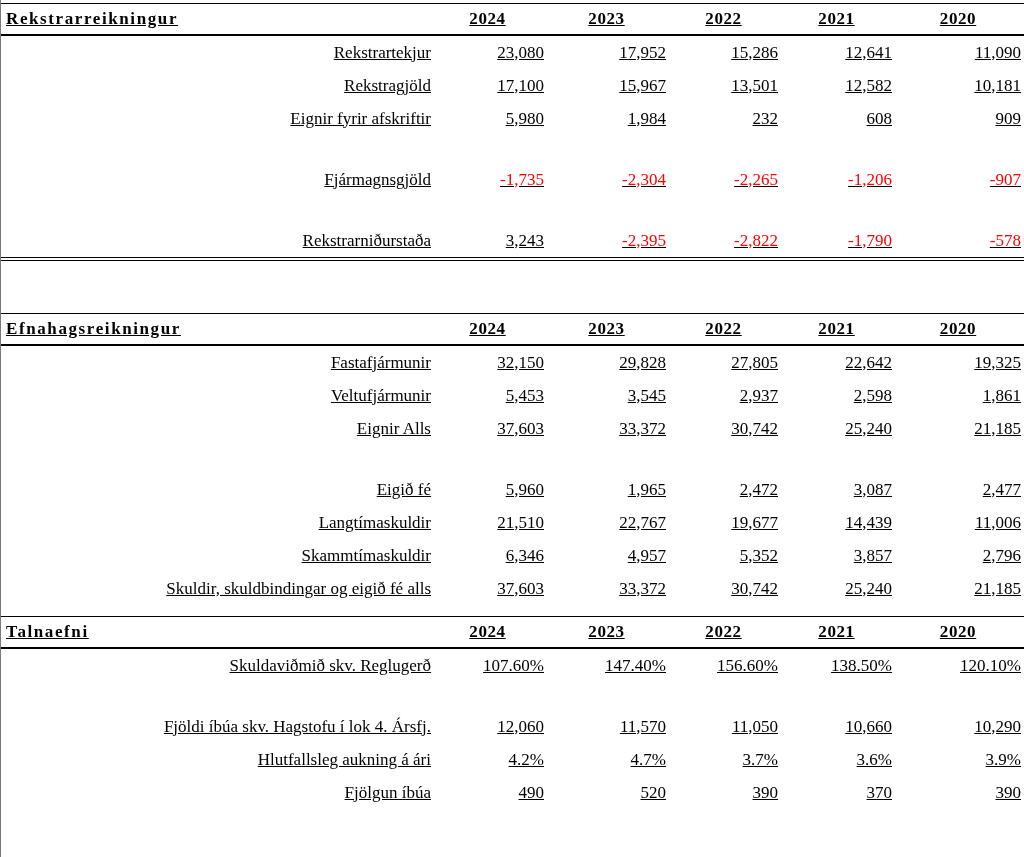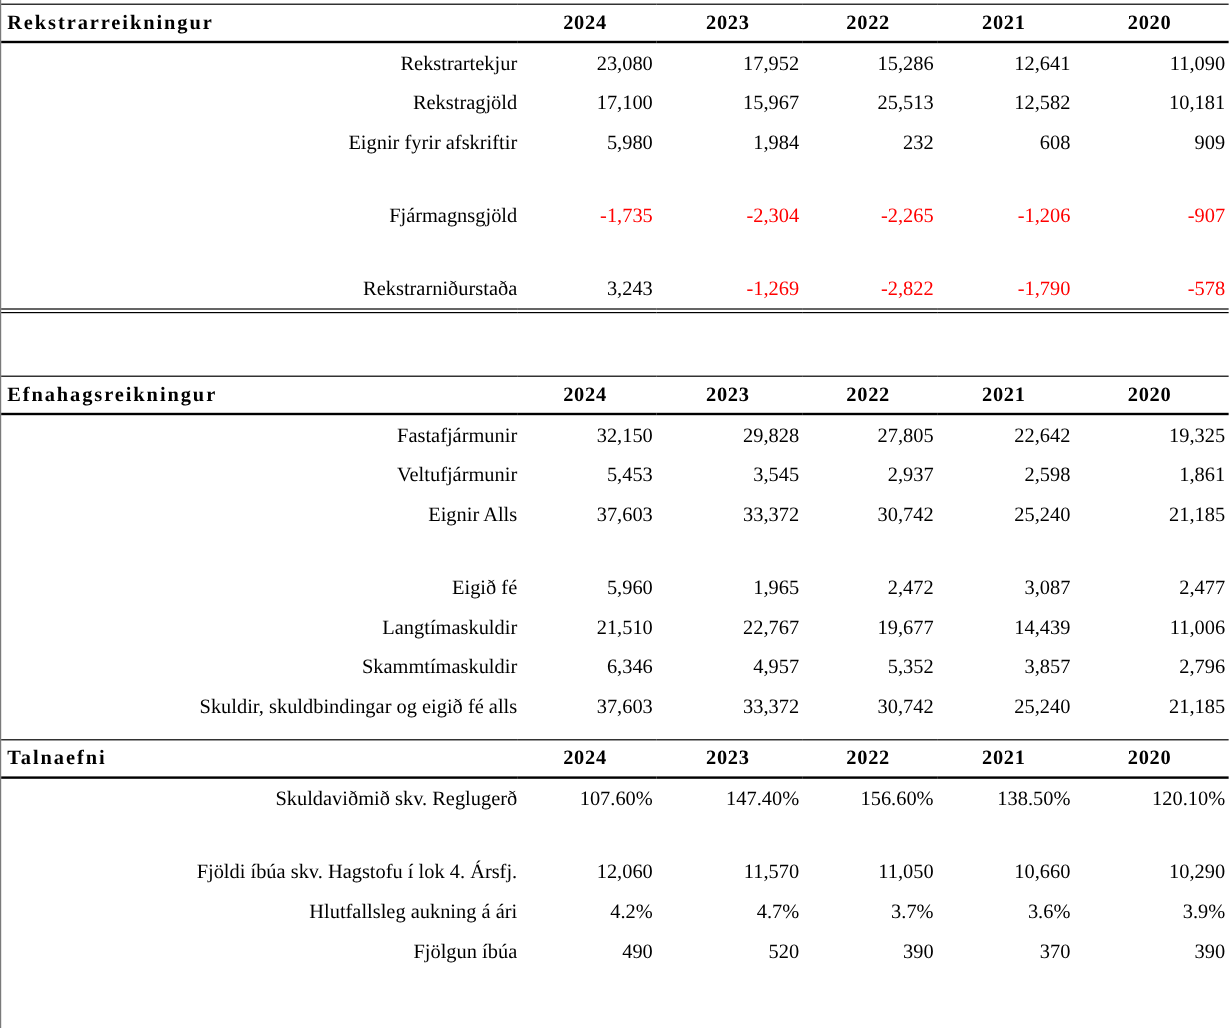--- a/index.html
+++ b/index.html
@@ -12,20 +12,21 @@
     font-family: "Liberation Serif", "DejaVu Serif", serif;
     font-size: 17px;
     color: #000000;
   }
   .page {
     box-sizing: border-box;
     width: 1024px;
     height: 857px;
     border-left: 1px solid #7a7a7a;
     padding-top: 3px;
+    text-decoration: underline;
   }
   section.fin-section { display: block; }
   #sections > section:nth-child(2) { margin-top: 52px; }
   #sections > section:nth-child(3) { margin-top: 11px; }
 
   table.fin-table {
     width: 100%;
     border-collapse: collapse;
     table-layout: fixed;
   }
@@ -104,21 +105,21 @@
               <td class="num">23,080</td>
               <td class="num">17,952</td>
               <td class="num">15,286</td>
               <td class="num">12,641</td>
               <td class="num">11,090</td>
             </tr>
             <tr>
               <td class="label">Rekstragjöld</td>
               <td class="num">17,100</td>
               <td class="num">15,967</td>
-              <td class="num">25,513</td>
+              <td class="num">13,501</td>
               <td class="num">12,582</td>
               <td class="num">10,181</td>
             </tr>
             <tr>
               <td class="label">Eignir fyrir afskriftir</td>
               <td class="num">5,980</td>
               <td class="num">1,984</td>
               <td class="num">232</td>
               <td class="num">608</td>
               <td class="num">909</td>
@@ -133,21 +134,21 @@
               <td class="num neg">-2,265</td>
               <td class="num neg">-1,206</td>
               <td class="num neg">-907</td>
             </tr>
             <tr class="spacer">
               <td colspan="6"></td>
             </tr>
             <tr class="rule-double">
               <td class="label">Rekstrarniðurstaða</td>
               <td class="num">3,243</td>
-              <td class="num neg">-1,269</td>
+              <td class="num neg">-2,395</td>
               <td class="num neg">-2,822</td>
               <td class="num neg">-1,790</td>
               <td class="num neg">-578</td>
             </tr>
           </tbody>
     </table>
   </section>
 
   <section class="fin-section">
     <table class="fin-table">

